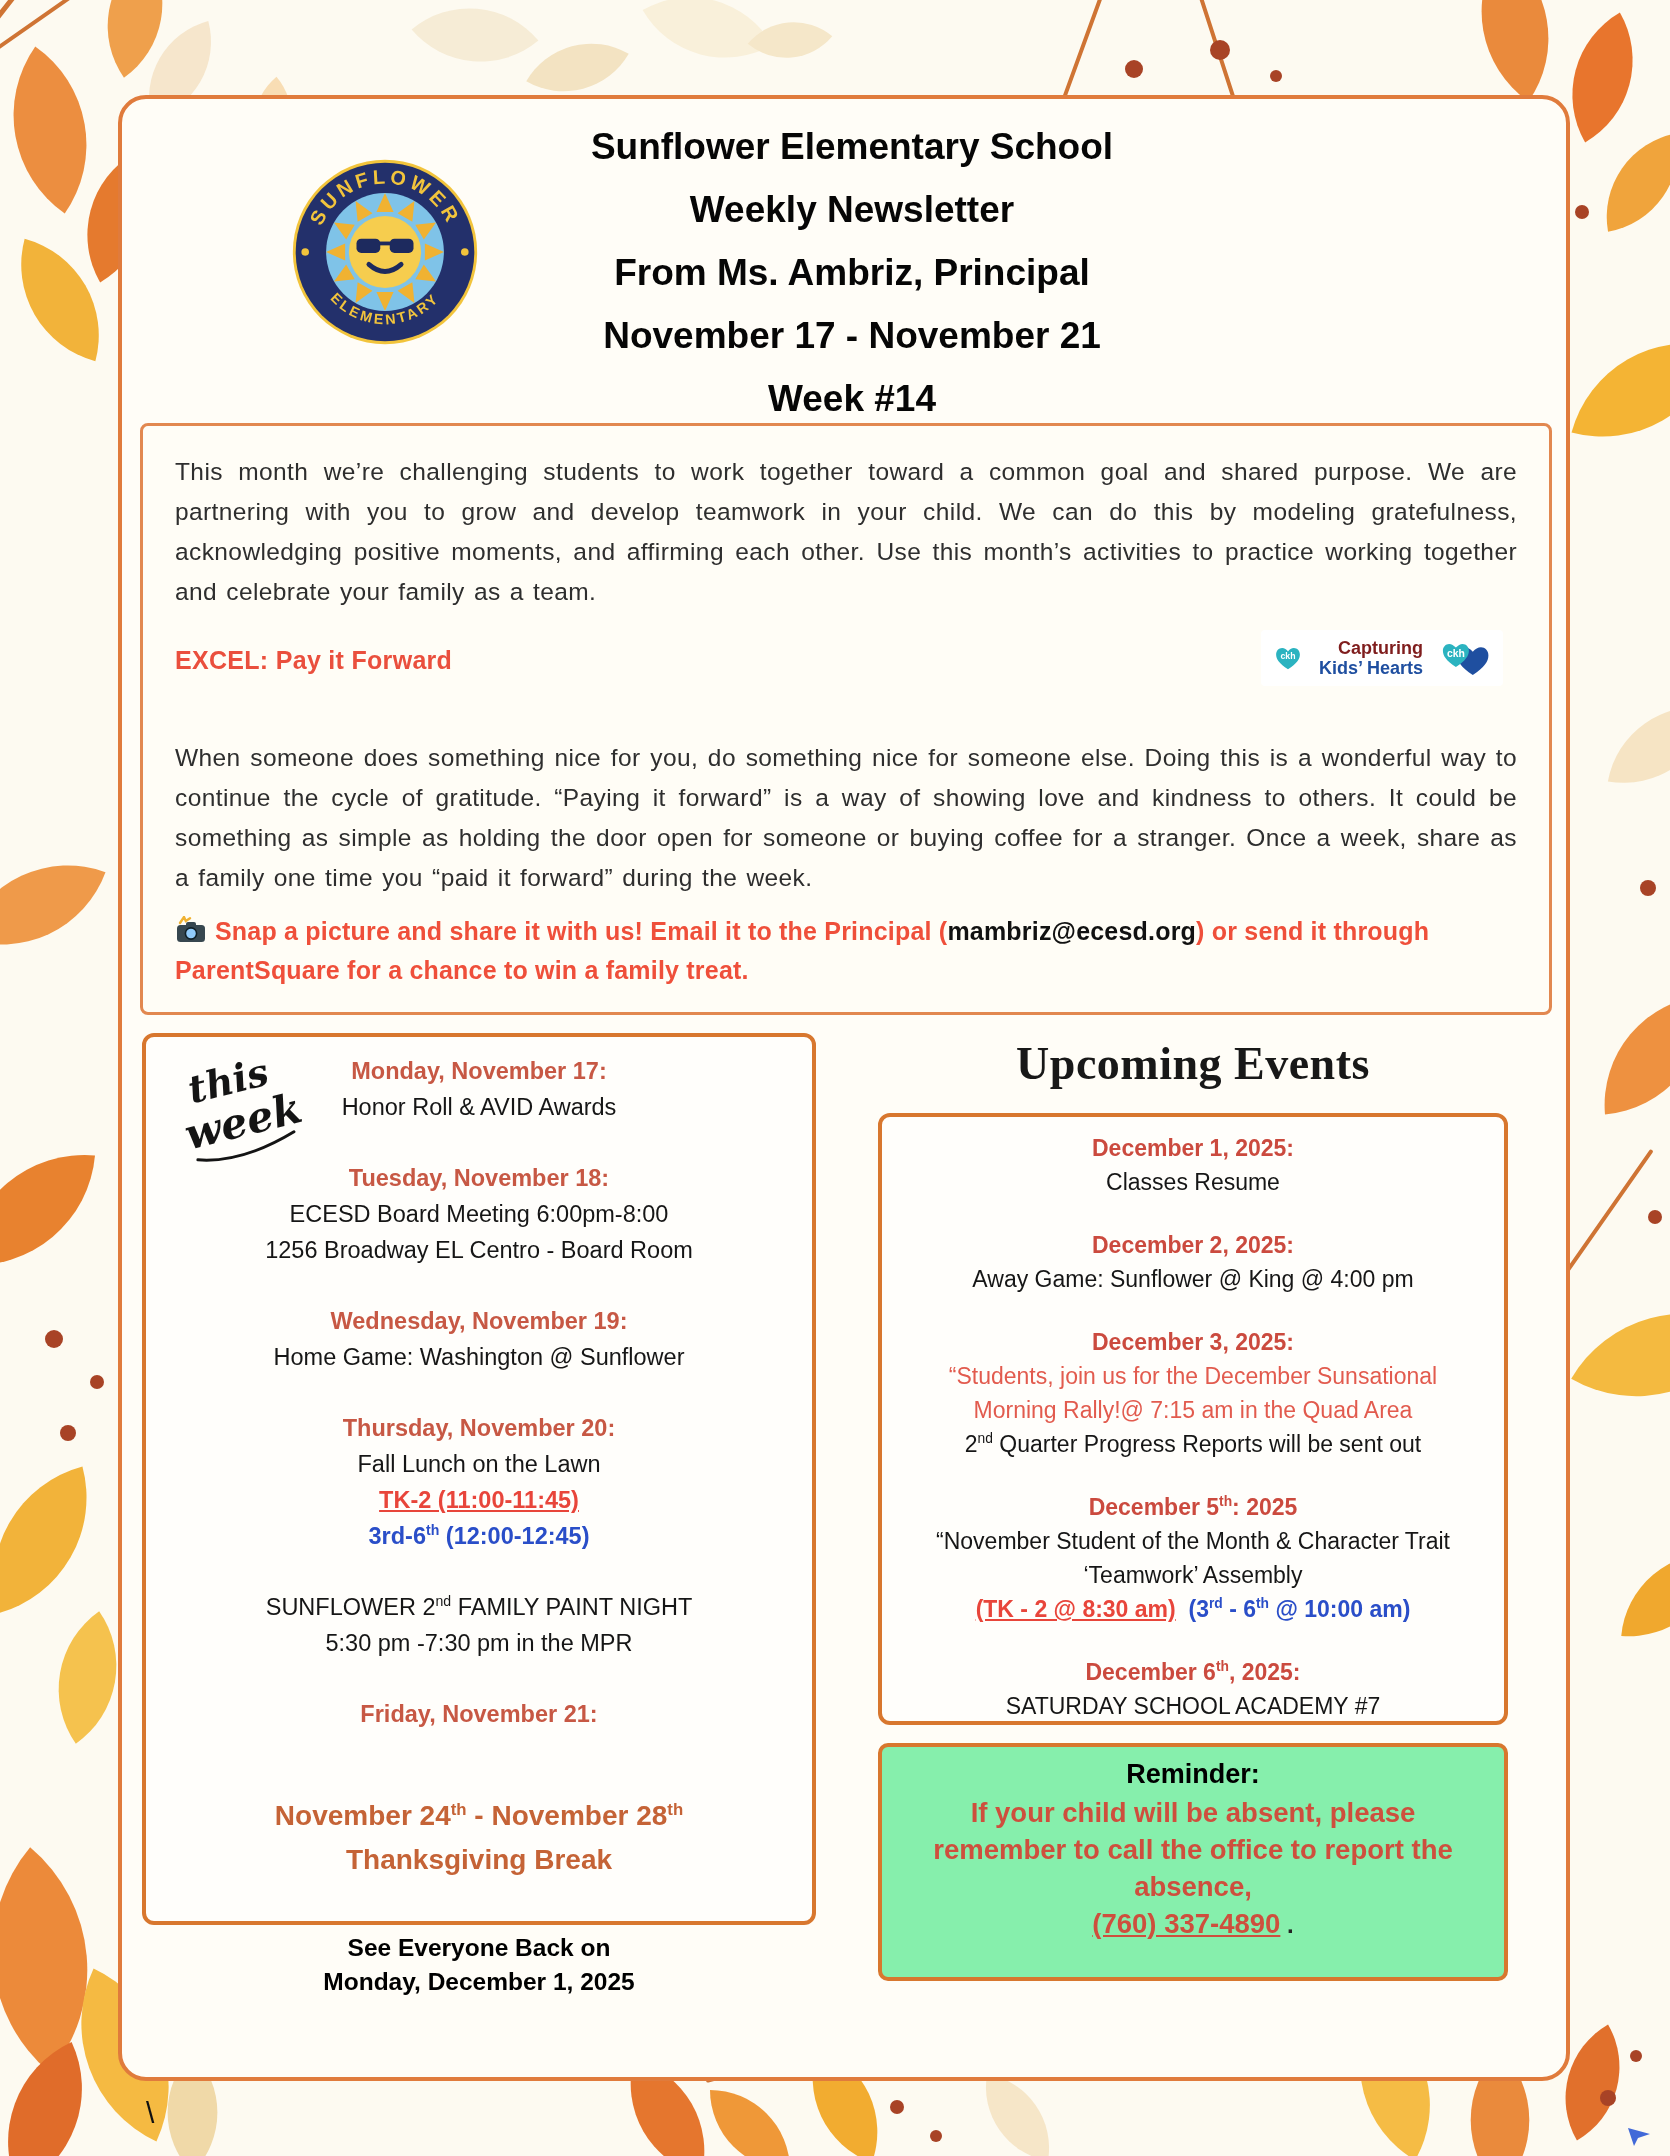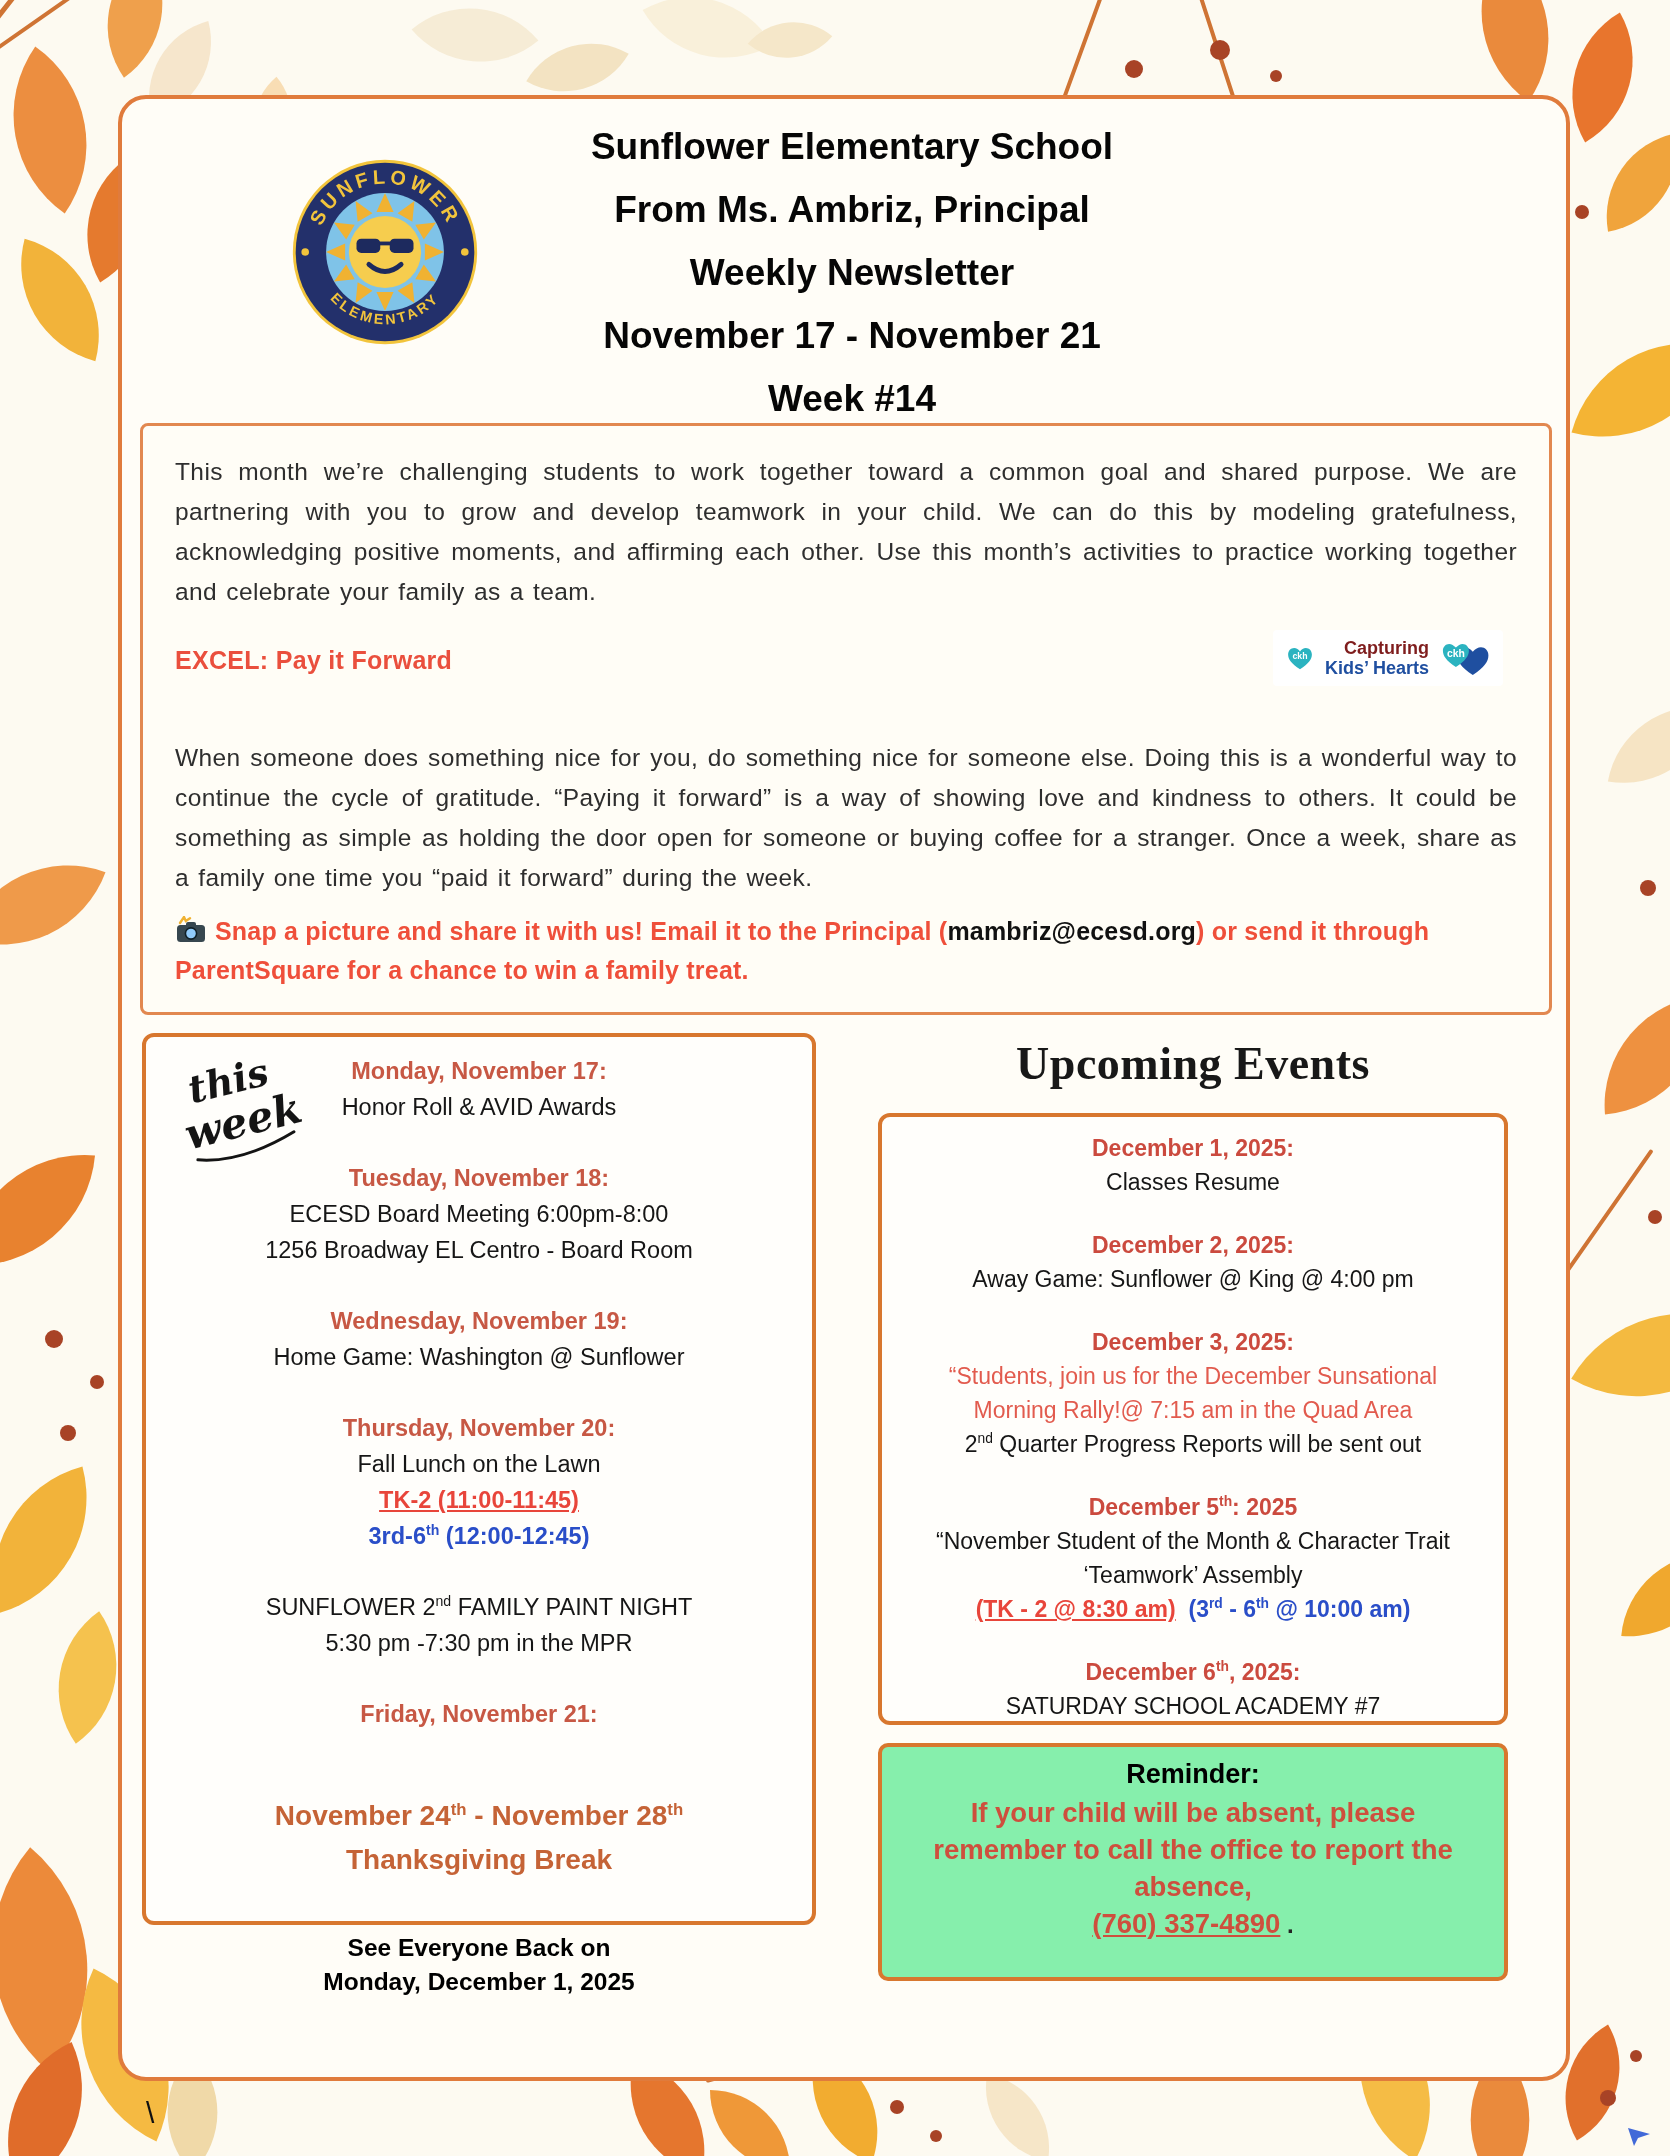--- a/index.html
+++ b/index.html
@@ -34,21 +34,21 @@
   
   .intro-box{
     position:absolute;left:18px;top:324px;width:1412px;height:592px;
     border:3px solid #e28850;border-radius:8px;background:#fffdf6;
     padding:26px 32px 0 32px;
   }
   .para{font-size:24.5px;line-height:40px;letter-spacing:0.4px;word-spacing:2px;
         text-align:justify;color:#2e2e2e;}
   .excel-row{position:relative;margin-top:34px;height:92px;}
   .excel-heading{font-size:25px;font-weight:700;color:#ea4f3d;letter-spacing:0.3px;}
-  .ckh{position:absolute;right:14px;top:-16px;display:flex;align-items:center;gap:10px;
+  .ckh{position:absolute;right:14px;top:-16px;display:flex;align-items:center;gap:16px;
        background:#ffffff;padding:8px 12px;border-radius:4px;}
   .ckh-text{line-height:20px;font-size:18px;font-weight:700;}
   .ckh-text .t1{color:#7f1d1d;text-align:right;}
   .ckh-text .t2{color:#1f4fa0;}
   .cta{margin-top:14px;font-size:25px;font-weight:700;line-height:39px;
        color:var(--bright-red,#ef4f3a);letter-spacing:0.2px;}
   .cta .email{color:#111;}
   
   .week-box{
     position:absolute;left:20px;top:934px;width:674px;height:892px;
@@ -194,22 +194,22 @@
       <text font-size="15" fill="#f2c43c" font-weight="bold" letter-spacing="3" font-family="Liberation Sans, sans-serif">
         <textPath href="#arcBot" startOffset="50%" text-anchor="middle">ELEMENTARY</textPath>
       </text>
       <circle cx="16" cy="100" r="4" fill="#f2c43c"></circle>
       <circle cx="184" cy="100" r="4" fill="#f2c43c"></circle>
     </svg>
   </div>
 
   <div class="titles">
     <div class="title-line">Sunflower Elementary School</div>
+    <div class="title-line">Weekly Newsletter</div>
     <div class="title-line">From Ms. Ambriz, Principal</div>
-    <div class="title-line">Weekly Newsletter</div>
     <div class="title-line">November 17 - November 21</div>
     <div class="title-line">Week #14</div>
   </div>
 
   <div class="intro-box">
     <p class="para">This month we’re challenging students to work together toward a common goal and shared purpose. We are partnering with you to grow and develop teamwork in your child. We can do this by modeling gratefulness, acknowledging positive moments, and affirming each other. Use this month’s activities to practice working together and celebrate your family as a team.</p>
 
     <div class="excel-row">
       <div class="excel-heading">EXCEL: Pay it Forward</div>
       <div class="ckh">

